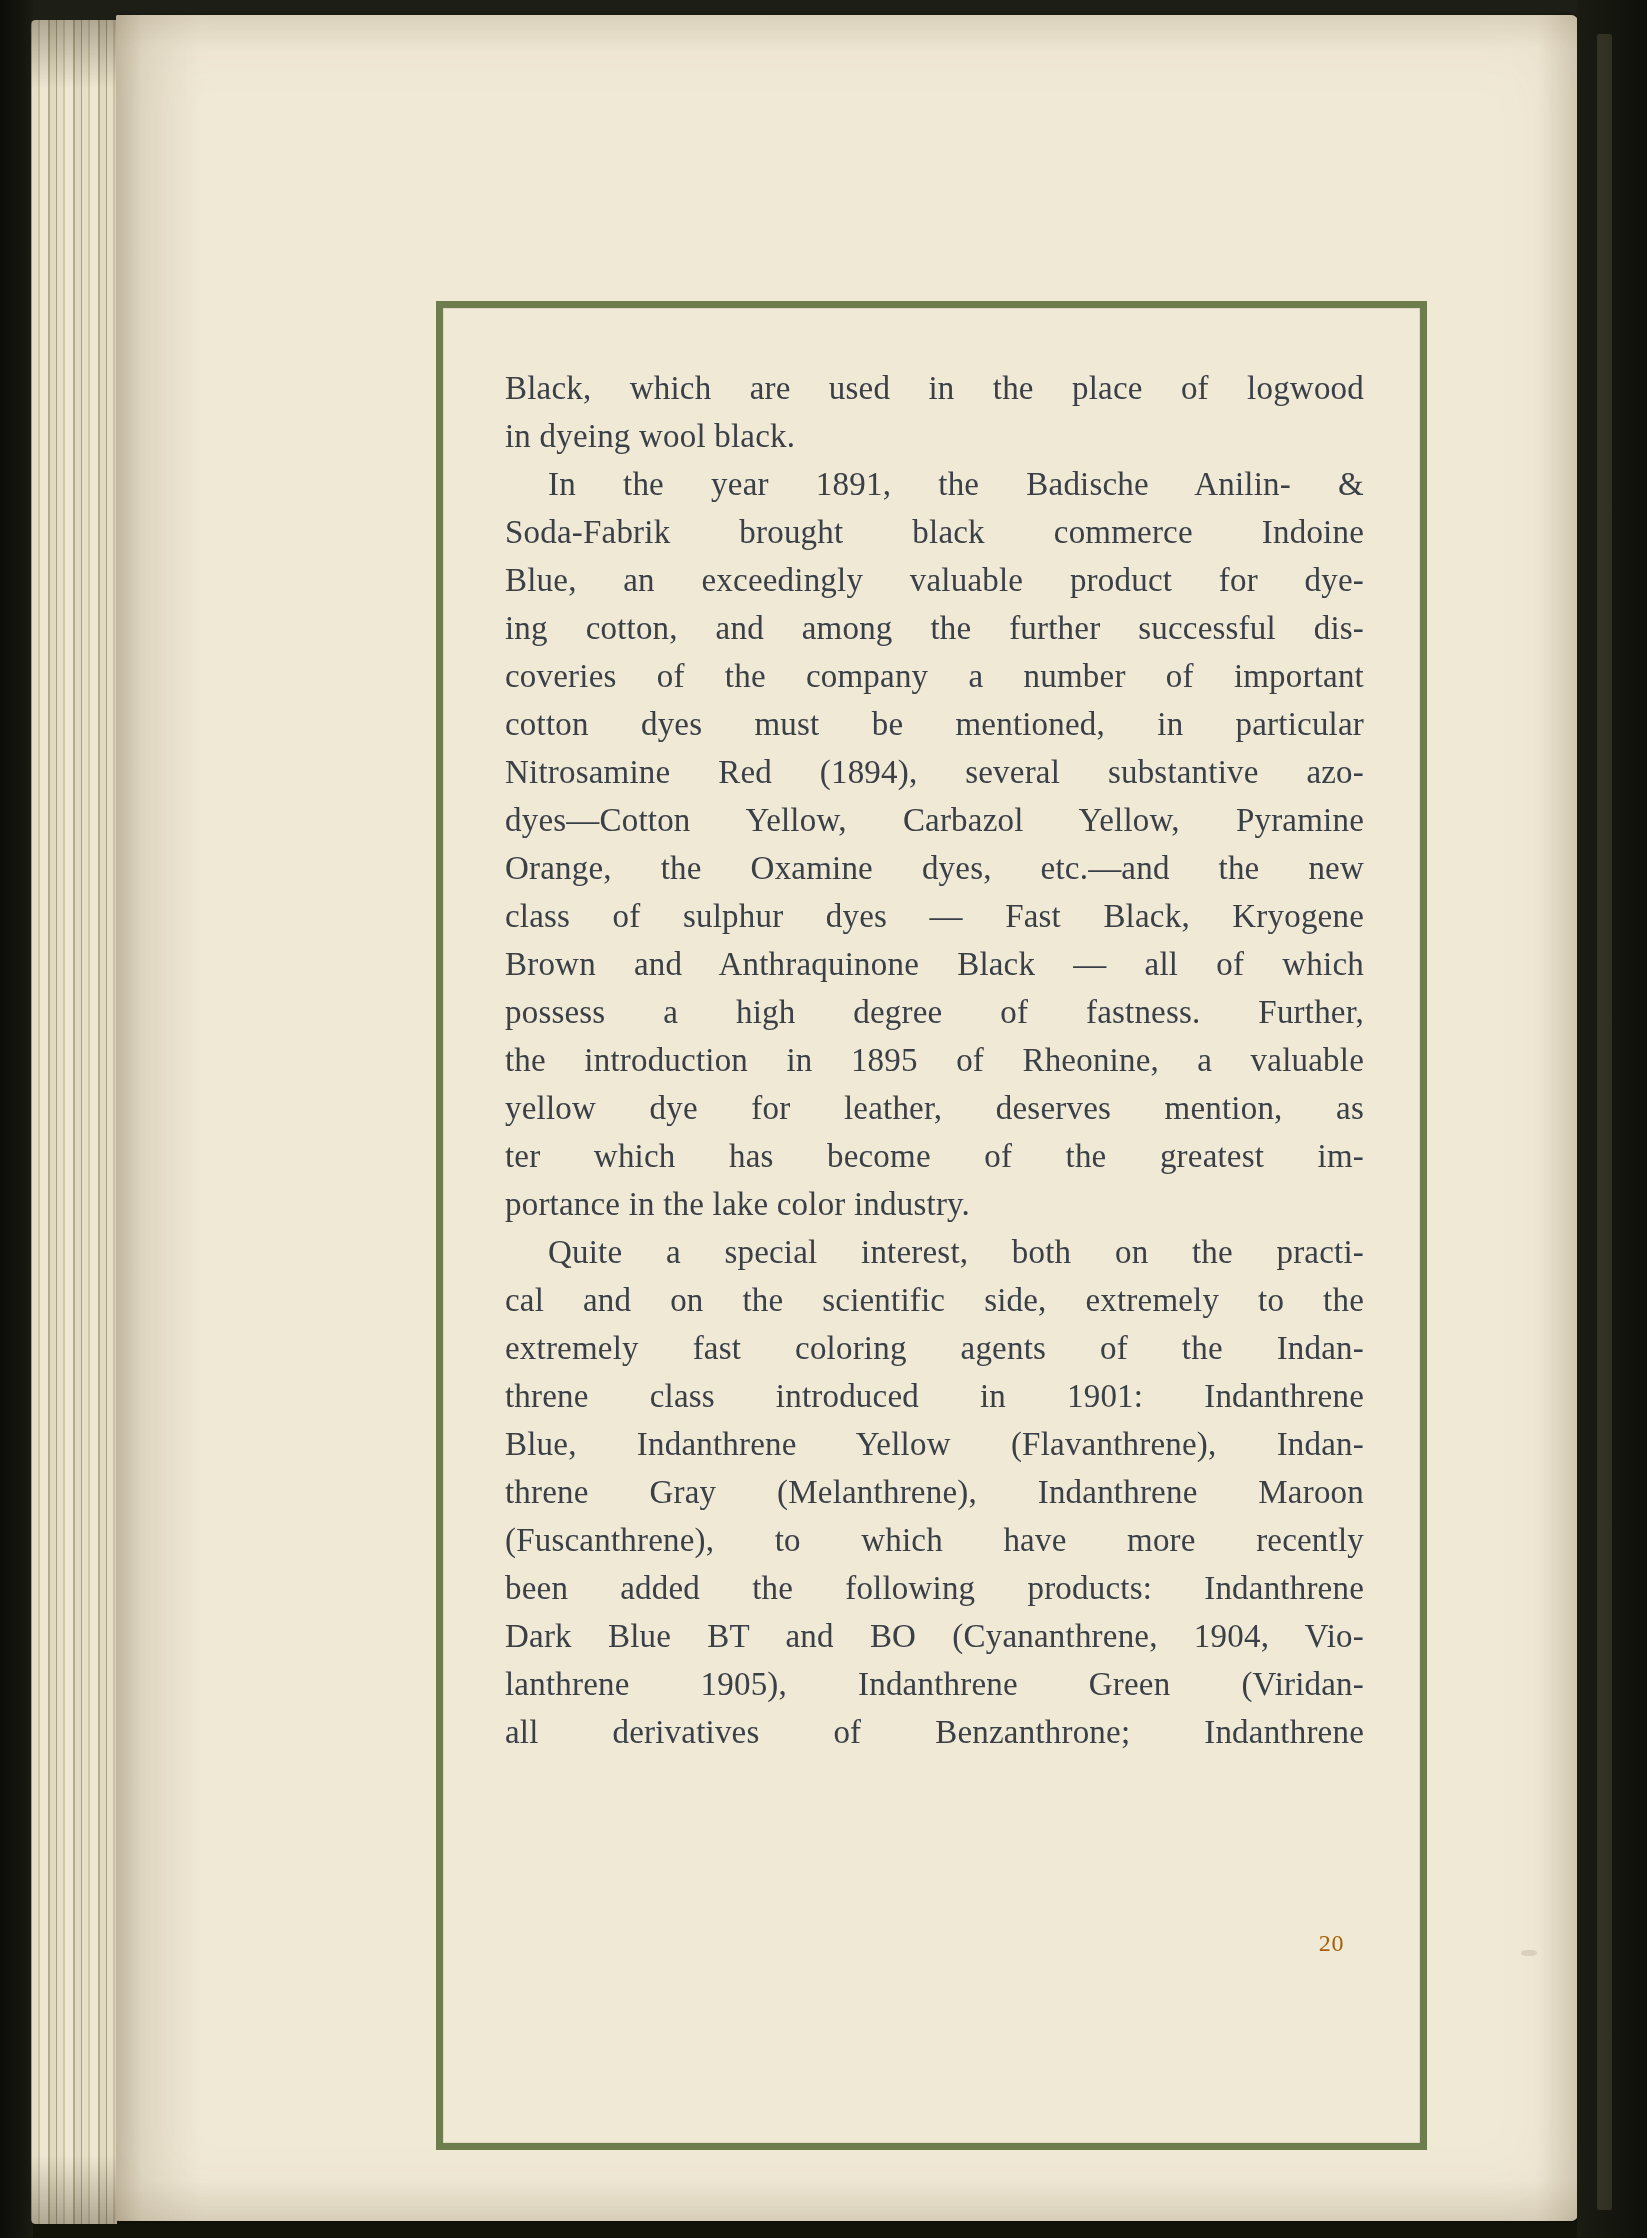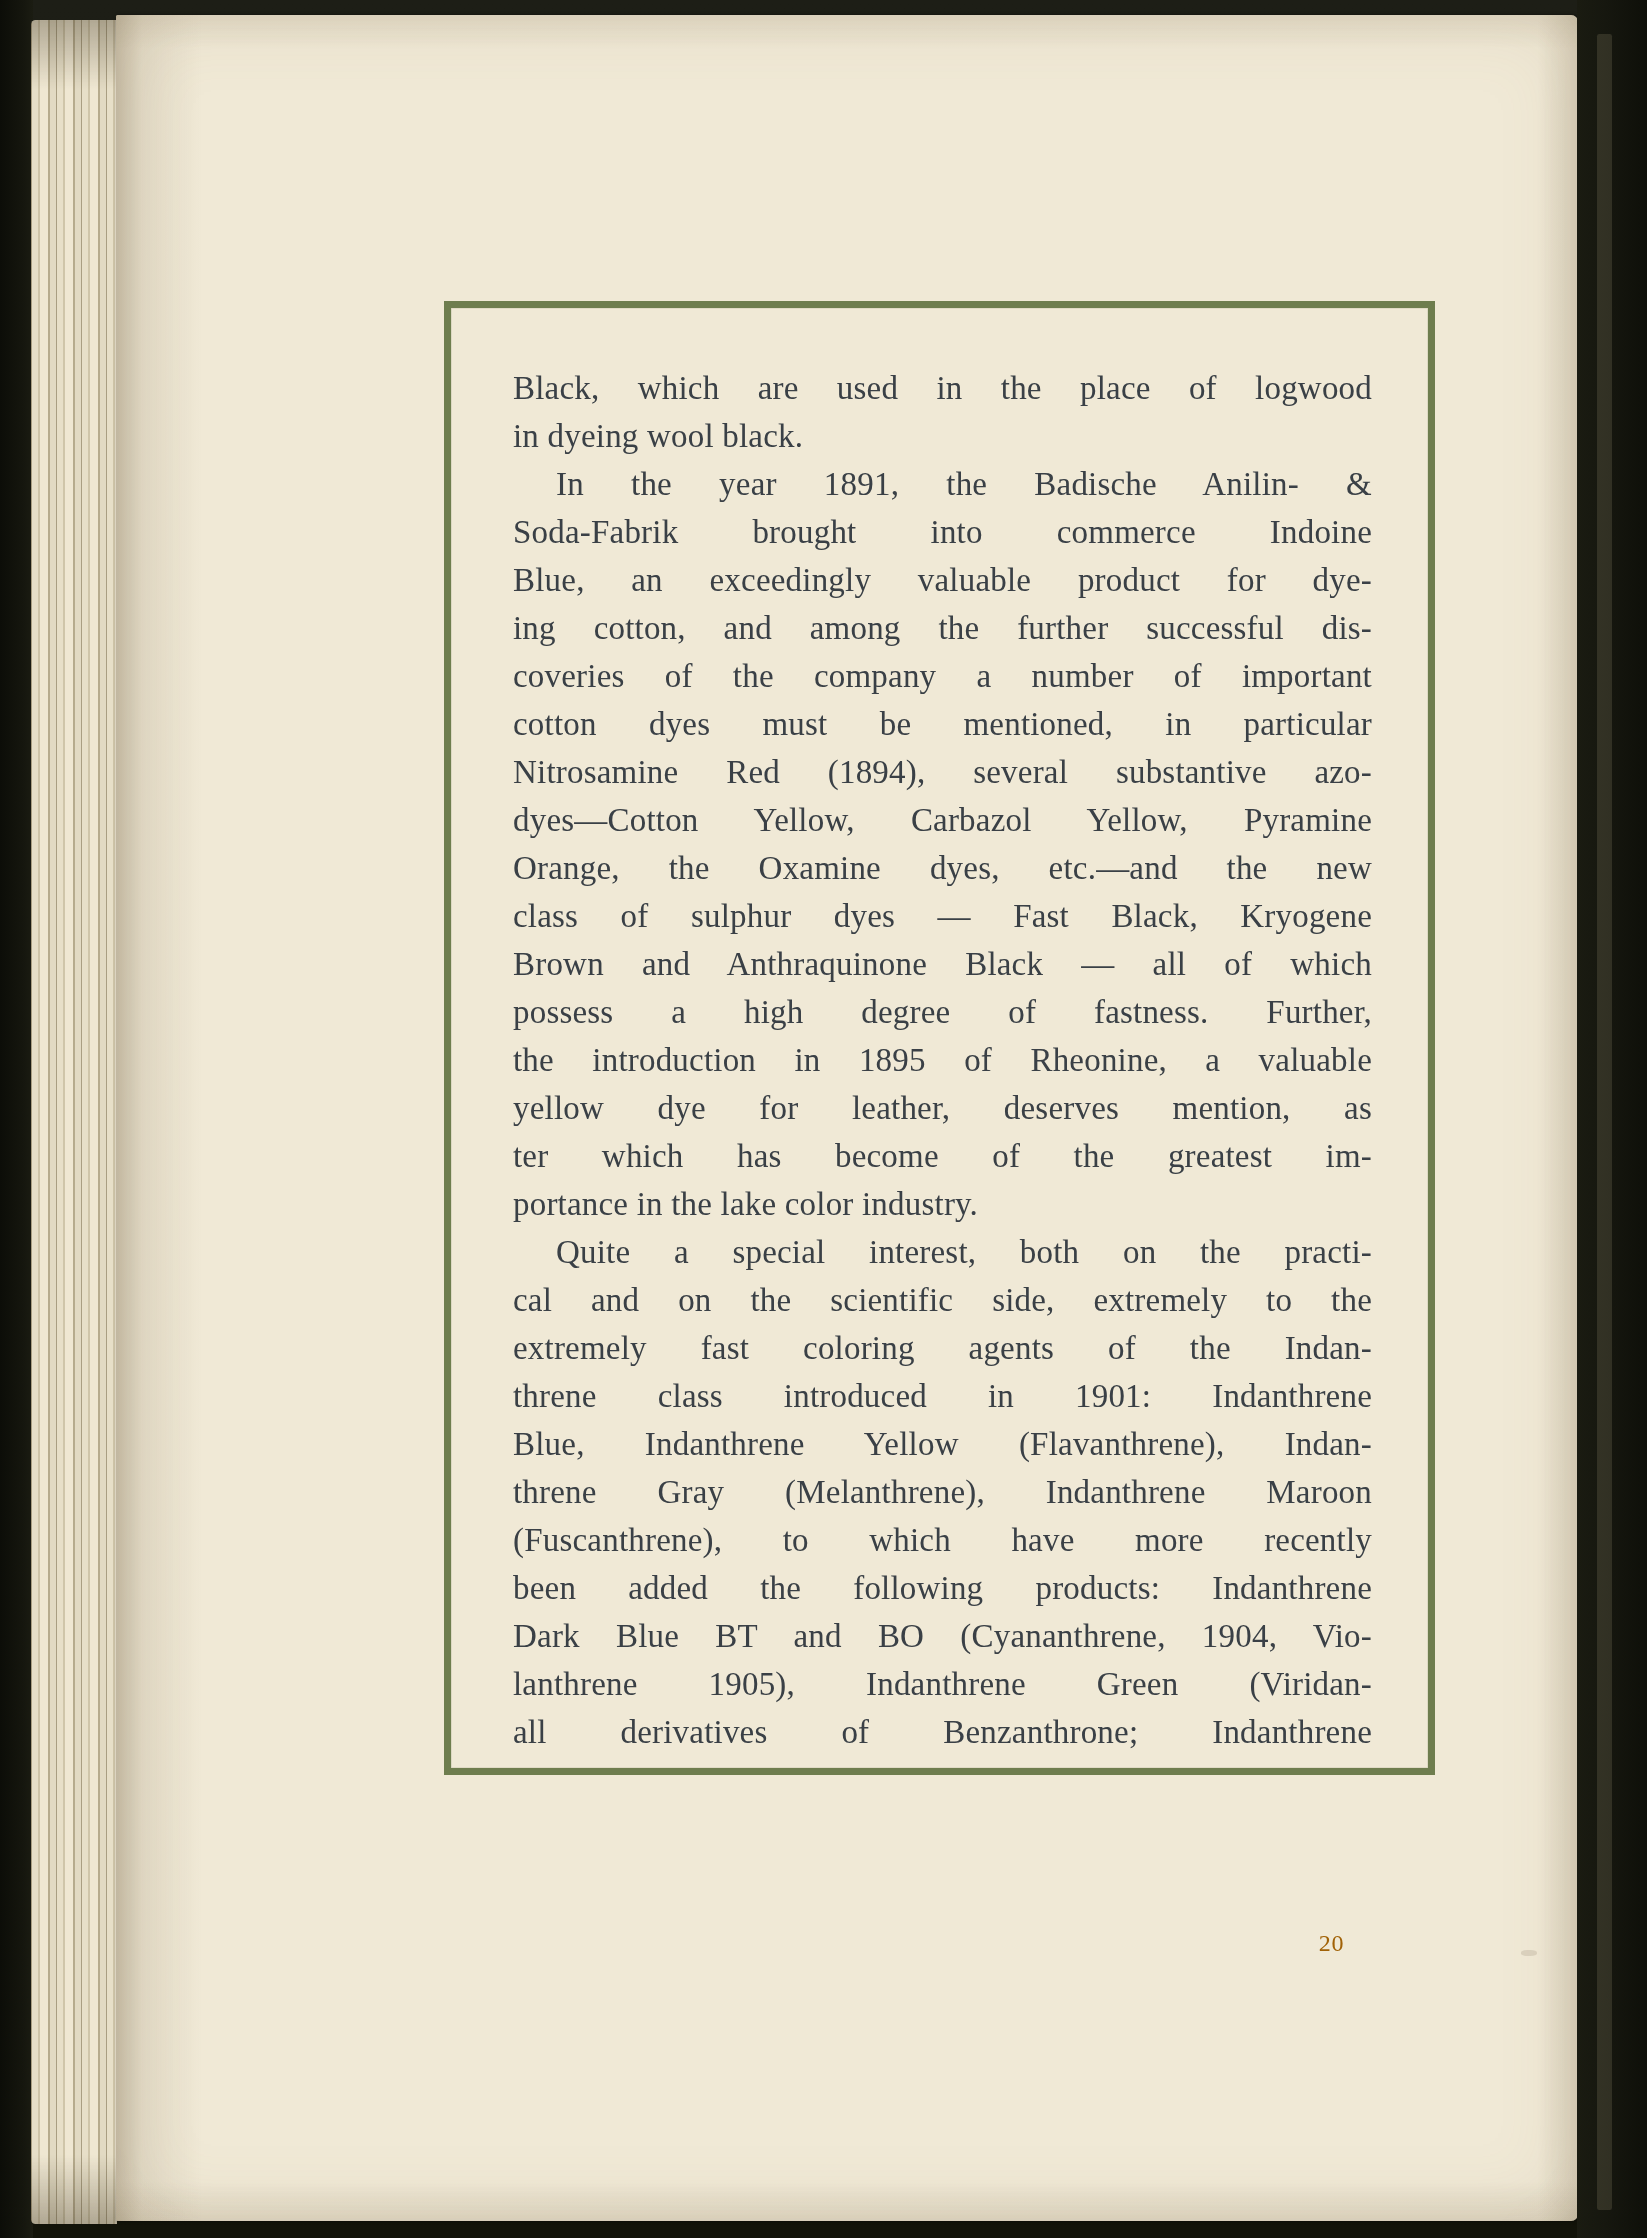--- a/index.html
+++ b/index.html
@@ -42,21 +42,21 @@
     content:'';position:absolute;inset:0;pointer-events:none;border-radius:inherit;
     background:
       linear-gradient(90deg,rgba(105,88,58,.30) 0,rgba(105,88,58,.10) 26px,rgba(105,88,58,0) 86px),
       linear-gradient(270deg,rgba(105,88,58,.18) 0,rgba(105,88,58,0) 40px),
       linear-gradient(180deg,rgba(105,88,58,.10) 0,rgba(105,88,58,0) 34px),
       linear-gradient(0deg,rgba(105,88,58,.12) 0,rgba(105,88,58,0) 40px),
       radial-gradient(ellipse 140% 120% at 50% 45%,rgba(0,0,0,0) 55%,rgba(96,80,48,.10) 100%);
   }
   
   .frame{
-    position:absolute;left:328px;top:286px;width:991px;height:1474px;
+    position:absolute;left:320px;top:286px;width:991px;height:1849px;
     box-sizing:border-box;border:7.4px solid var(--frame-green);
     box-shadow:inset 0 0 0 0.6px rgba(110,125,78,.25);
   }
   .text-block{
     position:absolute;left:62px;top:56px;width:859px;
   }
   .line{
     font-family:"Liberation Serif","DejaVu Serif",serif;
     font-size:33px;line-height:48px;color:var(--ink);
     letter-spacing:0.2px;
@@ -95,21 +95,21 @@
 
   <div class="page-edges-left"></div>
 
   <div class="paper">
 
     <div class="frame">
       <div class="text-block">
           <div class="line just">Black, which are used in the place of logwood</div>
           <div class="line">in dyeing wool black.</div>
           <div class="line just indent">In the year 1891, the Badische Anilin- &amp;</div>
-          <div class="line just">Soda-Fabrik brought into commerce Indoine</div>
+          <div class="line just">Soda-Fabrik brought black commerce Indoine</div>
           <div class="line just">Blue, an exceedingly valuable product for dye-</div>
           <div class="line just">ing cotton, and among the further successful dis-</div>
           <div class="line just">coveries of the company a number of important</div>
           <div class="line just">cotton dyes must be mentioned, in particular</div>
           <div class="line just">Nitrosamine Red (1894), several substantive azo-</div>
           <div class="line just">dyes—Cotton Yellow, Carbazol Yellow, Pyramine</div>
           <div class="line just">Orange, the Oxamine dyes, etc.—and the new</div>
           <div class="line just">class of sulphur dyes — Fast Black, Kryogene</div>
           <div class="line just">Brown and Anthraquinone Black — all of which</div>
           <div class="line just">possess a high degree of fastness.  Further,</div>

